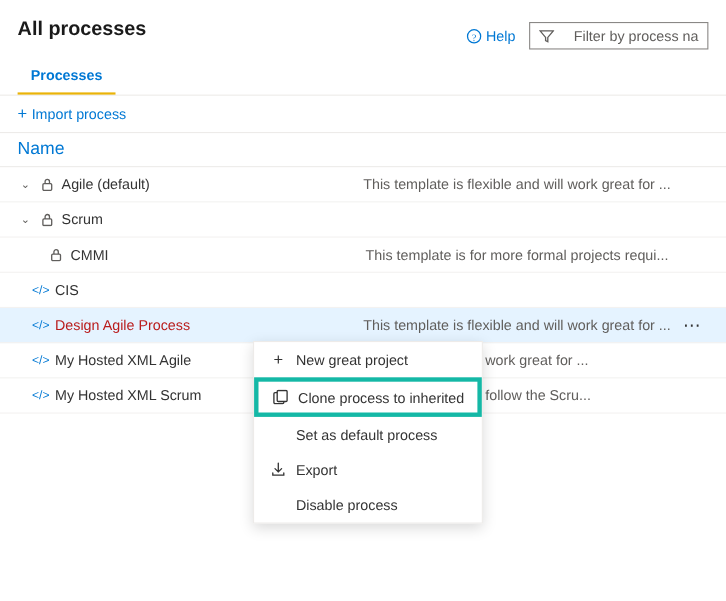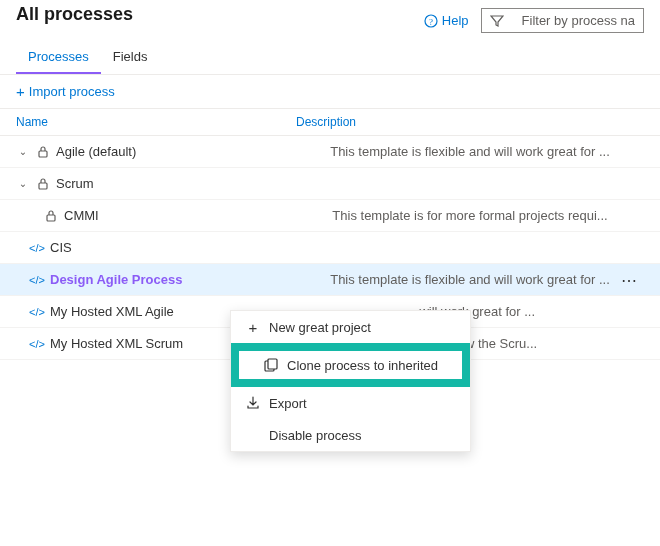--- a/index.html
+++ b/index.html
@@ -7,21 +7,21 @@
       font-family: 'Segoe UI', sans-serif;
       font-size: 13px;
       color: #333;
       background: #fff;
       width: 660px;
       height: 546px;
       overflow: hidden;
     }
 
     .header {
-      padding: 4px 16px 0 16px;
+      padding: 16px 16px 0 16px;
       display: flex;
       align-items: flex-start;
       justify-content: space-between;
     }
 
     .page-title {
       font-size: 18px;
       font-weight: 600;
       color: #1a1a1a;
     }
@@ -63,23 +63,23 @@
 
     .tab {
       padding: 8px 12px;
       font-size: 13px;
       cursor: pointer;
       border-bottom: 2px solid transparent;
       color: #333;
     }
 
     .tab.active {
-      border-bottom: 2px solid #8b5cf6;
-      color: #0078d4;
-      font-weight: 400;
+      border-bottom: 2px solid #eab308;
+      color: #0078d4;
+      font-weight: 700;
     }
 
     .toolbar {
       padding: 8px 16px;
       border-bottom: 1px solid #edebe9;
     }
 
     .import-btn {
       display: flex;
       align-items: center;
@@ -96,21 +96,21 @@
     }
 
     .table-header {
       display: grid;
       grid-template-columns: 280px 1fr;
       padding: 6px 16px;
       border-bottom: 1px solid #edebe9;
     }
 
     .table-header-cell {
-      font-size: 12px;
+      font-size: 16px;
       color: #0078d4;
       font-weight: 400;
     }
 
     .table-row {
       display: grid;
       grid-template-columns: 280px 1fr;
       padding: 8px 16px;
       border-bottom: 1px solid #f3f2f1;
       align-items: center;
@@ -158,23 +158,22 @@
       font-size: 11px;
       font-style: normal;
     }
 
     .row-label {
       font-size: 13px;
       color: #333;
     }
 
     .row-label.link {
-      color: #8b5cf6;
-      cursor: pointer;
-      font-weight: bold;
+      color: #b91c1c;
+      cursor: pointer;
     }
 
     .row-desc {
       font-size: 13px;
       color: #605e5c;
       text-align: center;
     }
 
     .ellipsis-btn {
       position: absolute;
@@ -250,36 +249,32 @@
       </svg>
       <span>Filter by process na</span>
     </div>
   </div>
 </div>
 
 <div class="tabs">
   <div class="tab active">
     <span>Processes</span>
   </div>
-  <div class="tab">
-    <span>Fields</span>
-  </div>
 </div>
 
 <div class="toolbar">
   <button class="import-btn">
     <span style="font-size:15px; color:#0078d4; font-weight:300;">+</span>
     <span>Import process</span>
   </button>
 </div>
 
 <div class="table-container">
   <div class="table-header">
     <div class="table-header-cell">Name</div>
-    <div class="table-header-cell">Description</div>
   </div>
 
   <div class="table-row">
     <div class="row-name">
       <span class="row-expand">⌄</span>
       <span class="lock-icon">
         <svg width="12" height="13" viewBox="0 0 12 13" fill="none">
             <rect x="2" y="6" width="8" height="6" rx="1" stroke="#605e5c" stroke-width="1.2"></rect>
             <path d="M4 6V4a2 2 0 114 0v2" stroke="#605e5c" stroke-width="1.2"></path>
           </svg>
@@ -346,30 +341,34 @@
     </div>
     <div class="row-desc">...who follow the Scru...</div>
   </div>
 </div>
 
 <div class="context-menu">
   <div class="context-menu-item">
     <span class="context-menu-icon" style="font-size:15px; font-weight:300; color:#333;">+</span>
     <span>New great project</span>
   </div>
-  <div class="context-menu-item highlighted" style="border: 8px solid #14b8a6; padding: 6px 24px;">
+  <div class="context-menu-item highlighted" style="border: 4px solid #14b8a6; padding: 6px 12px;">
     <span class="context-menu-icon">
       <svg width="14" height="14" viewBox="0 0 14 14" fill="none">
         <rect x="1" y="3" width="9" height="10" rx="1" stroke="#333" stroke-width="1.2"></rect>
         <rect x="4" y="1" width="9" height="10" rx="1" stroke="#333" stroke-width="1.2" fill="white"></rect>
       </svg>
     </span>
     <span>Clone process to inherited</span>
   </div>
   <div class="context-menu-item">
+    <span class="context-menu-icon"></span>
+    <span>Set as default process</span>
+  </div>
+  <div class="context-menu-item">
     <span class="context-menu-icon">
       <svg width="14" height="14" viewBox="0 0 14 14" fill="none">
         <path d="M7 1v8M4 6l3 3 3-3M2 10v2h10v-2" stroke="#333" stroke-width="1.2" stroke-linecap="round"></path>
       </svg>
     </span>
     <span>Export</span>
   </div>
   <div class="context-menu-item">
     <span class="context-menu-icon"></span>
     <span>Disable process</span>

